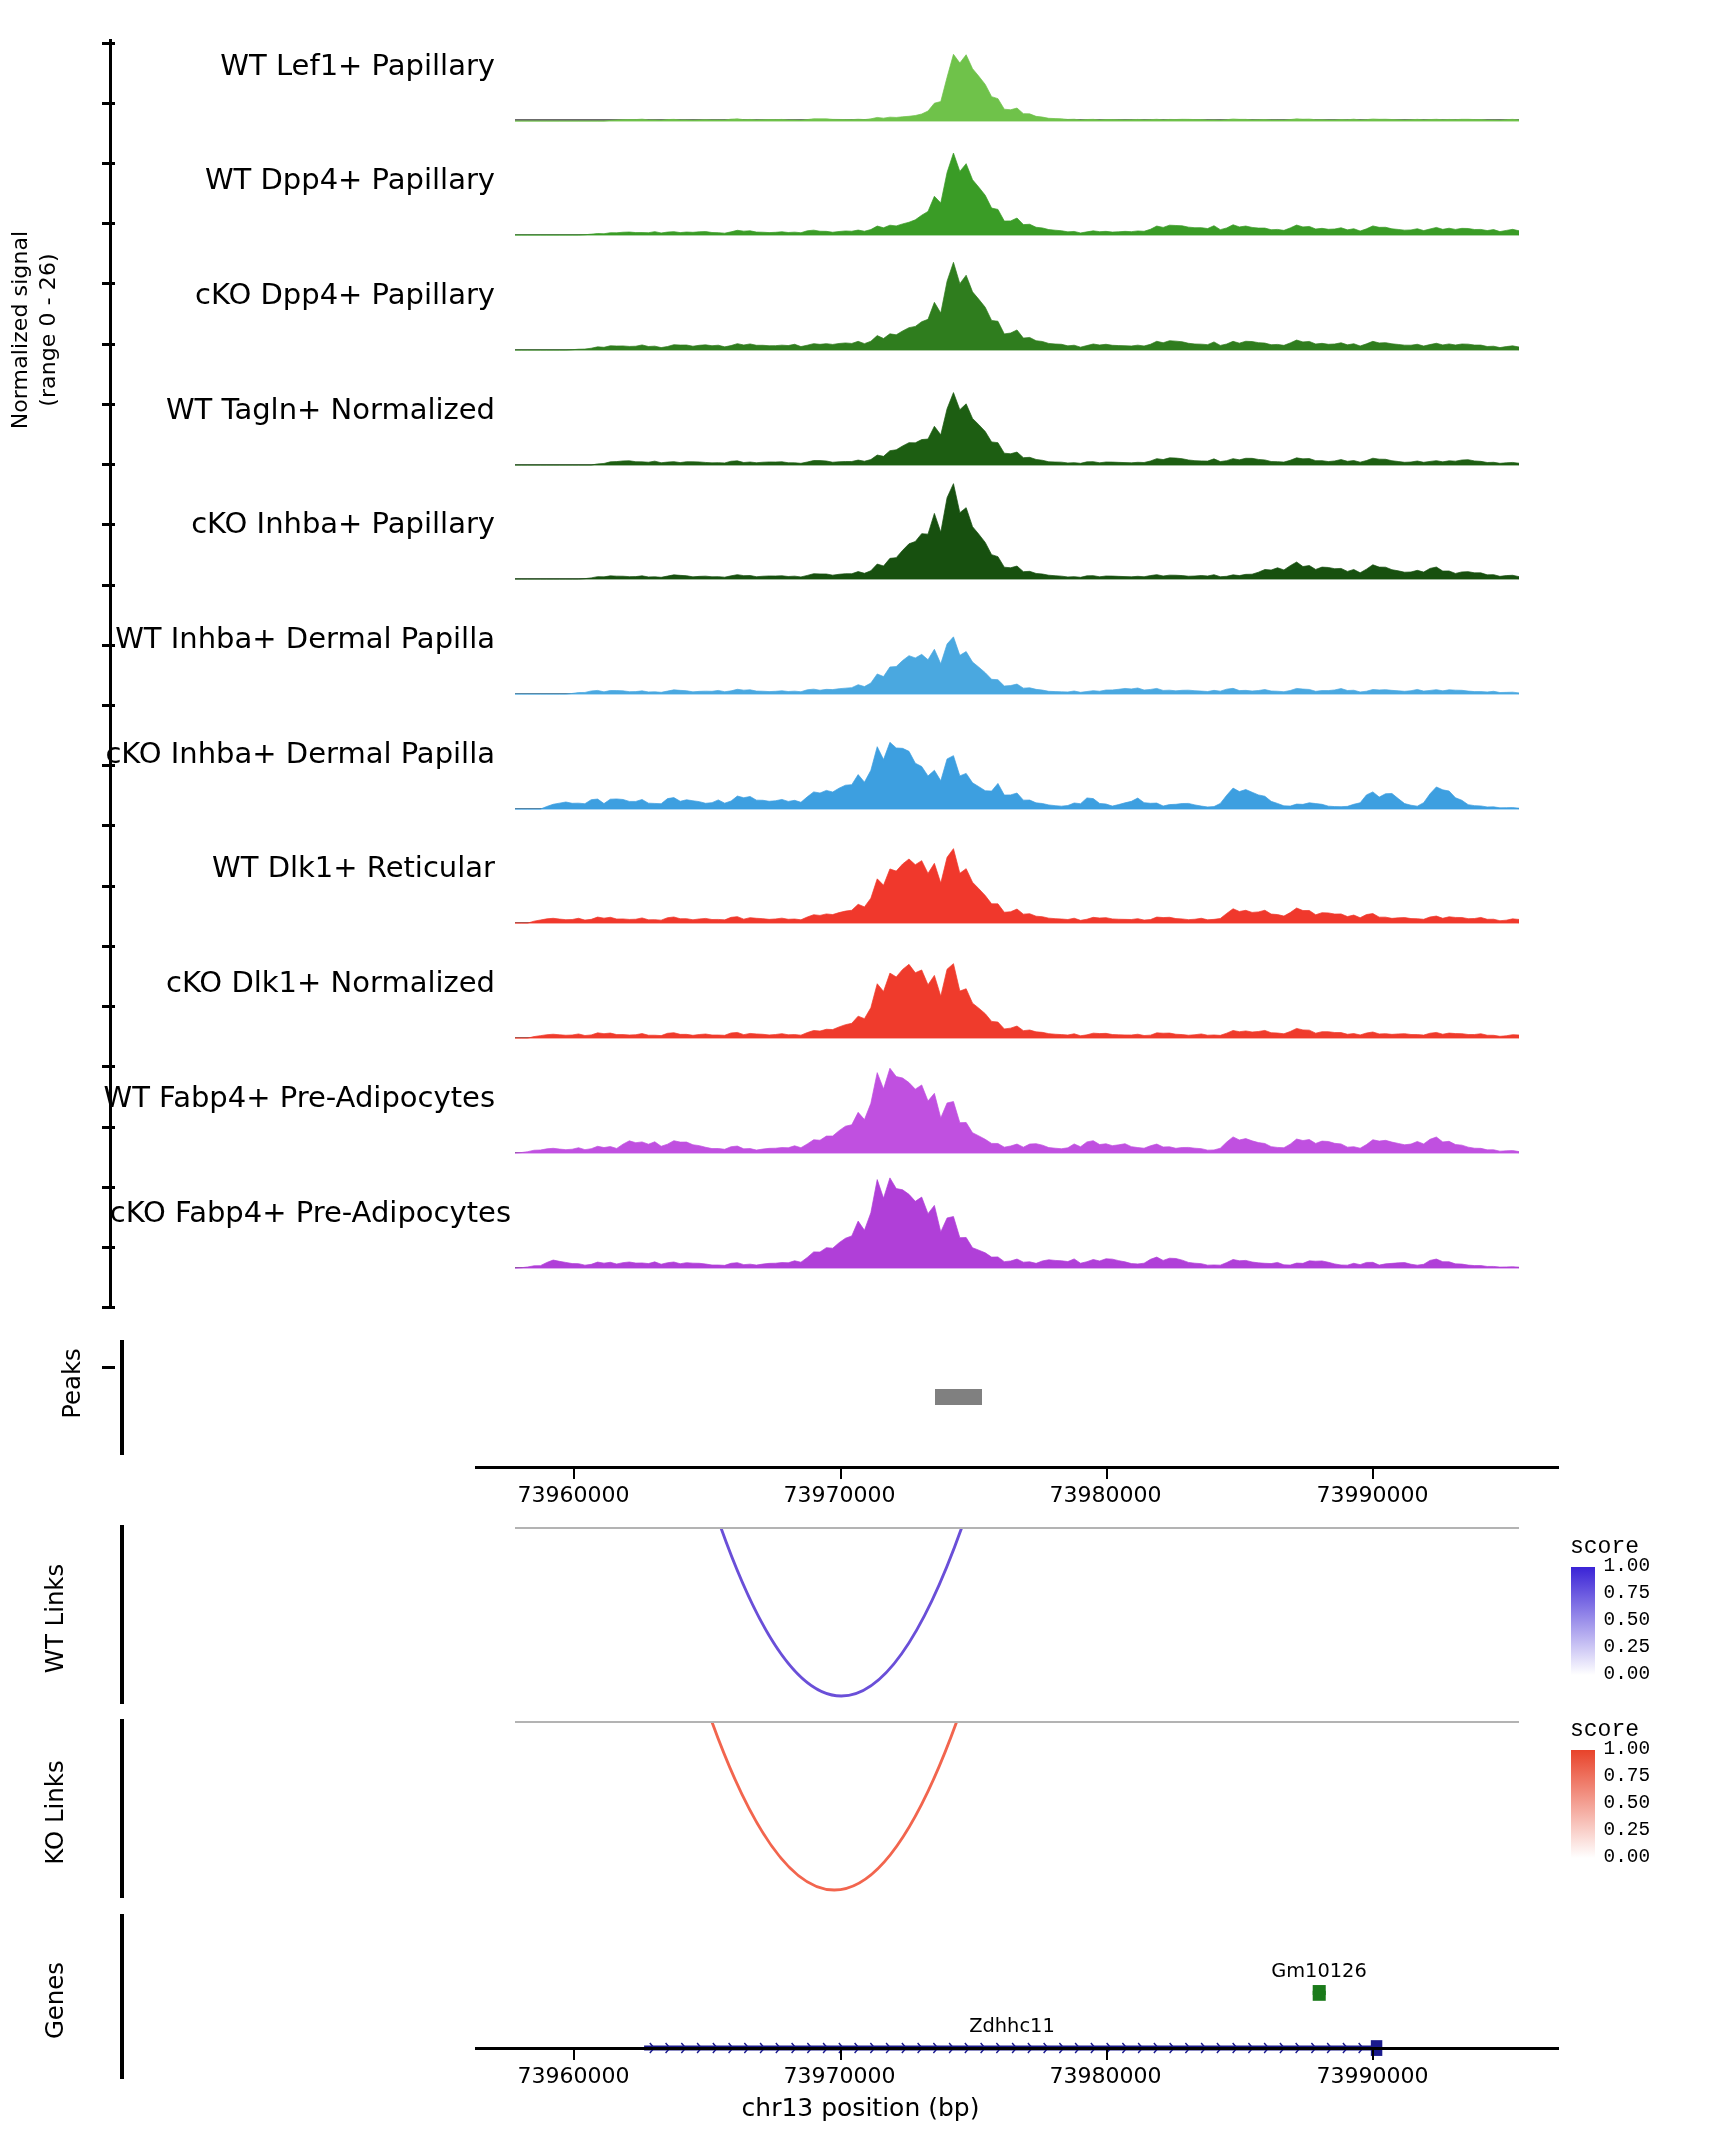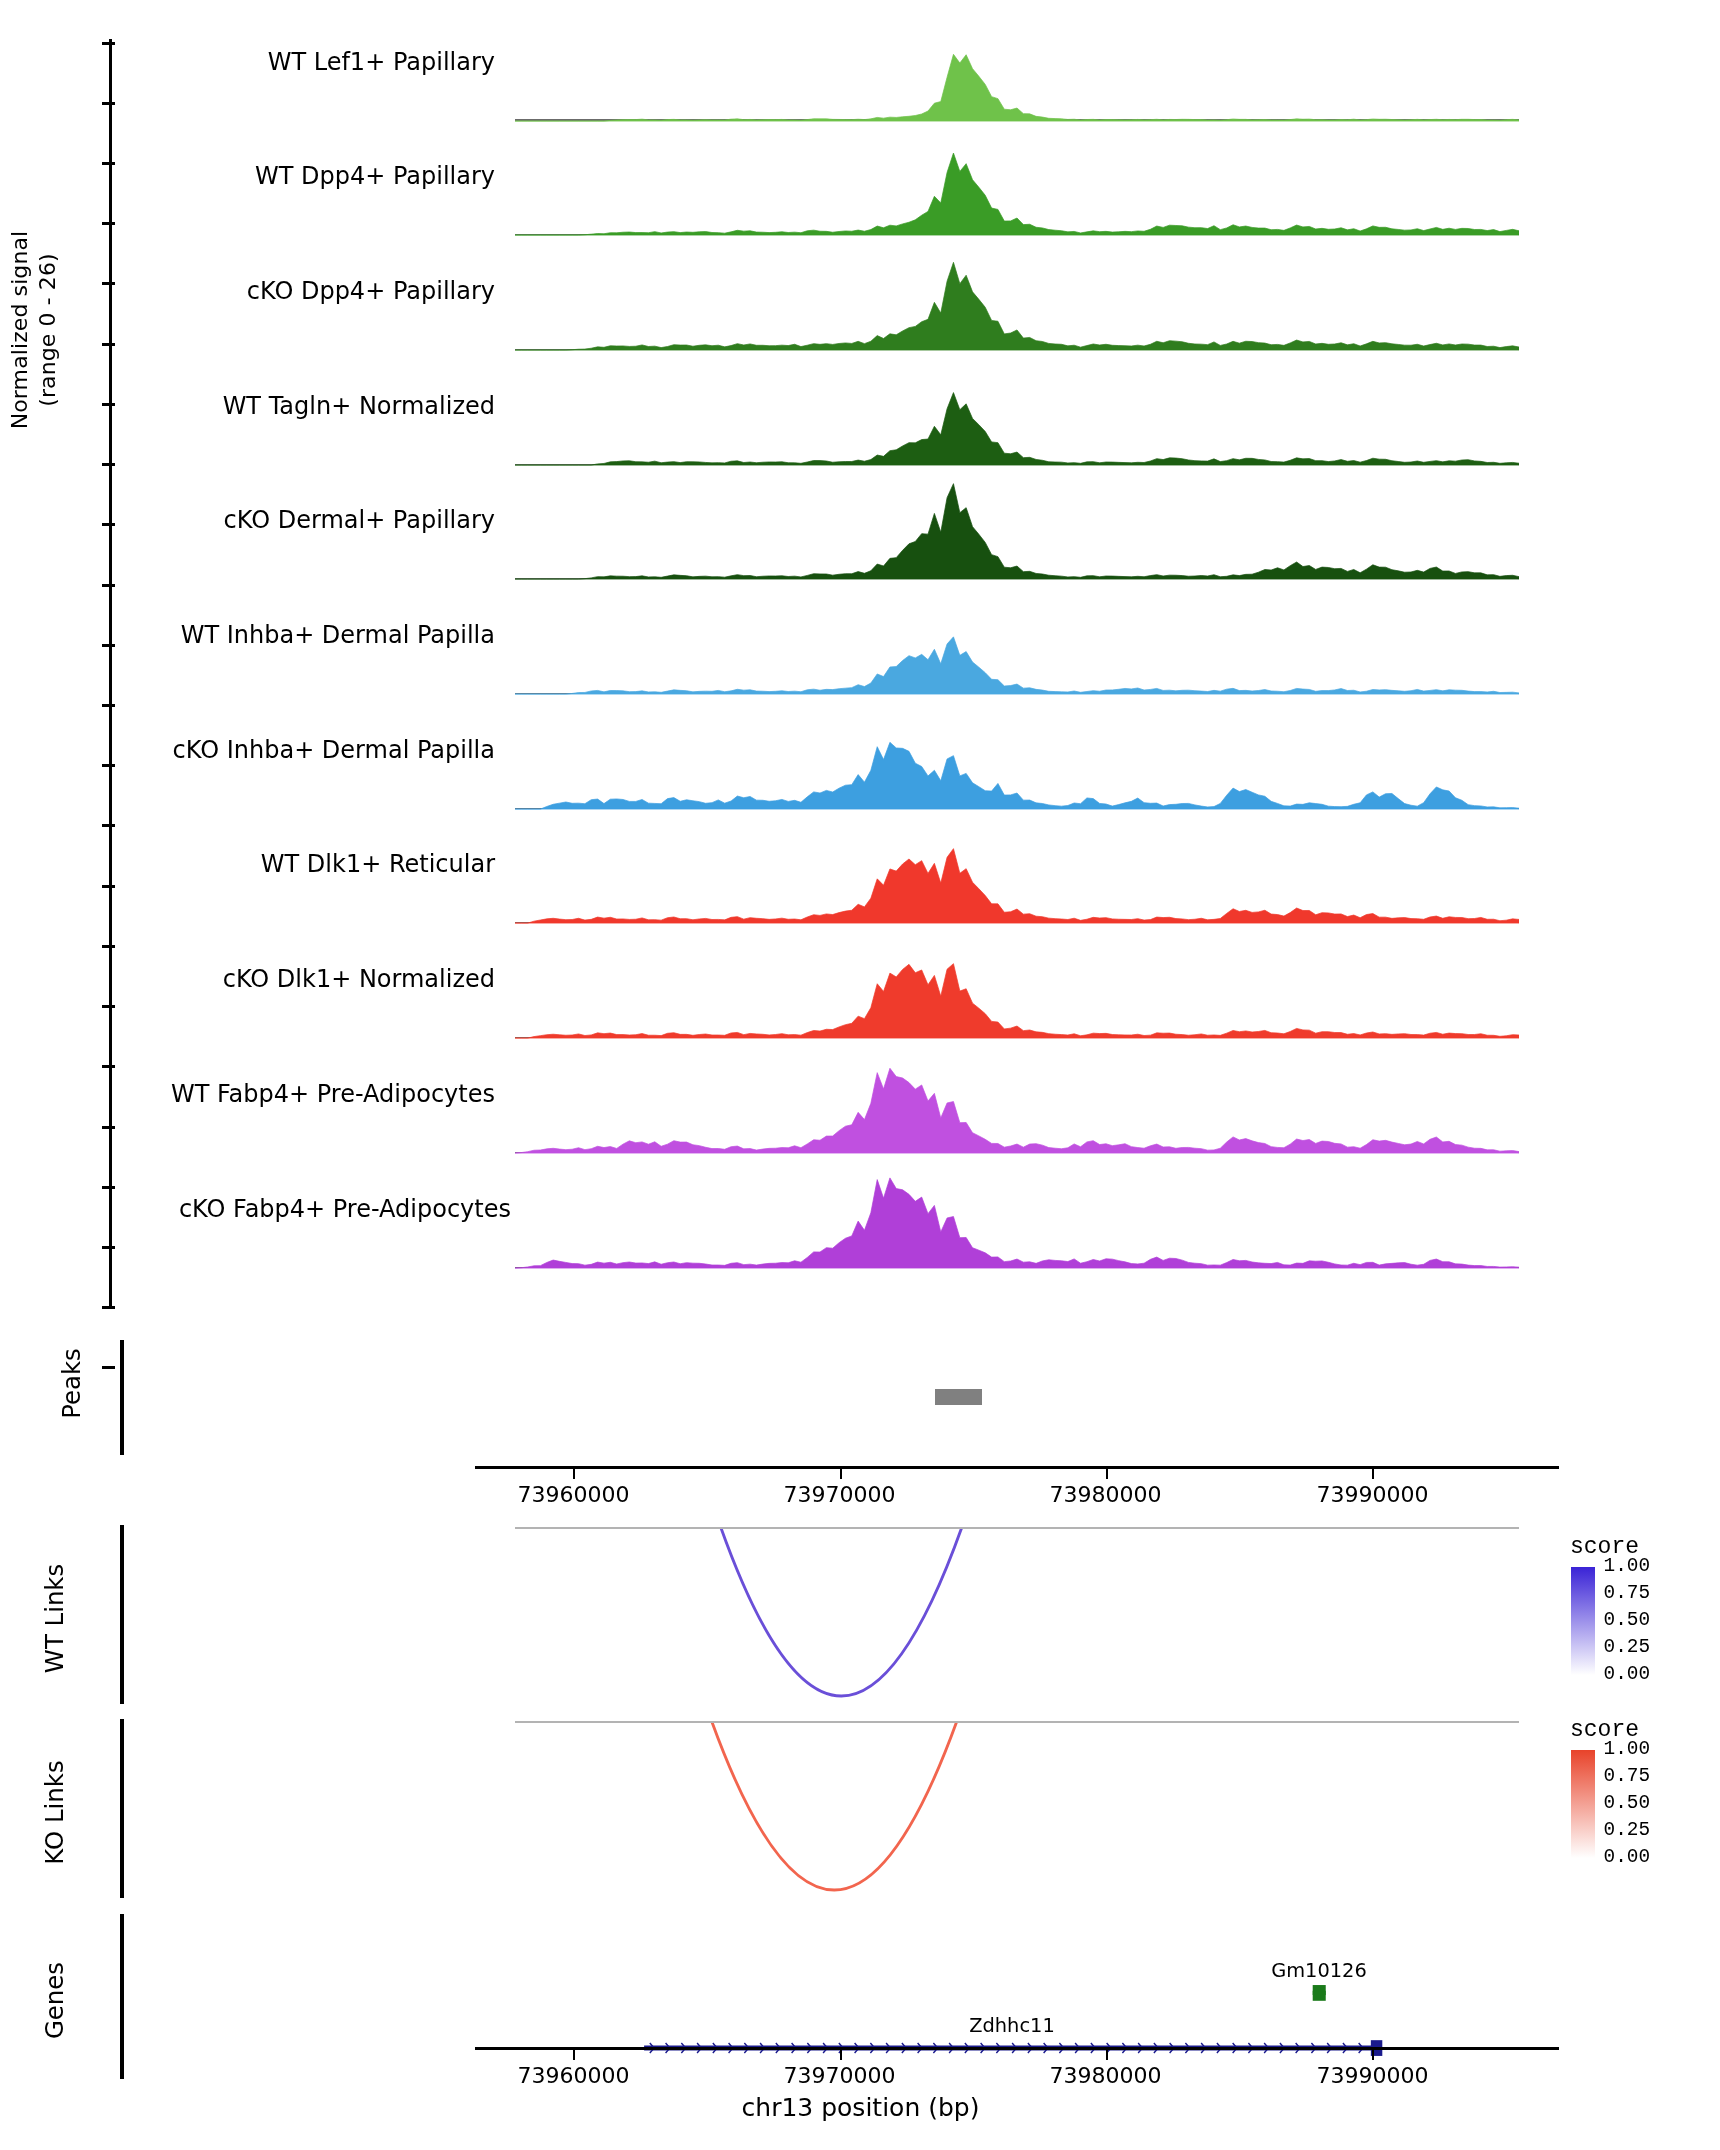--- a/index.html
+++ b/index.html
@@ -19,21 +19,21 @@
     color:#000;
     letter-spacing:0.1px;
     line-height:1.25;
   }
   .ytickbar{position:absolute;left:109px;top:39px;width:2.9px;height:1269px;background:#000;}
   .ytick{position:absolute;left:102px;width:13px;height:2.9px;background:#000;}
 
   .track{position:absolute;left:0;width:1721px;height:115px;}
   .track-label{
     position:absolute;right:1226px;top:26px;
-    font-size:24px;white-space:nowrap;text-align:left;color:#000;
+    font-size:29px;white-space:nowrap;text-align:left;color:#000;
   }
   .track-canvas{position:absolute;left:515px;top:0;width:1004px;height:115px;overflow:hidden;}
   .baseline{position:absolute;left:0;bottom:16px;width:1004px;height:1.4px;background:#6b6b6b;}
   .track-canvas svg{position:absolute;left:0;top:0;}
 
   
   #peaks-block{position:absolute;left:0;top:1333px;width:1721px;height:136px;}
   #peaks-block .side-bar{position:absolute;left:120px;top:7.2px;width:3.6px;height:115px;background:#000;}
   #peaks-block .side-label{position:absolute;left:29px;top:21.5px;width:86px;font-size:24.4px;
      transform:rotate(-90deg);transform-origin:center center;text-align:center;}
@@ -137,21 +137,21 @@
       <div class="track" style="top: 366px;">
         <div class="track-label">WT Tagln+ Normalized</div>
         <div class="track-canvas">
           <div class="baseline"></div>
           <svg width="1004" height="115" viewBox="0 0 1400 160">
             <path d="M 0 138 L 0.0 138.0 L 8.9 138.0 L 17.7 138.0 L 26.6 138.0 L 35.4 138.0 L 44.3 138.0 L 53.2 138.0 L 62.0 138.0 L 70.9 138.0 L 79.7 138.0 L 88.6 138.0 L 97.5 138.0 L 106.3 138.0 L 115.2 136.3 L 124.1 135.7 L 132.9 133.5 L 141.8 133.1 L 150.6 132.2 L 159.5 132.0 L 168.4 133.3 L 177.2 133.5 L 186.1 134.0 L 194.9 132.5 L 203.8 134.7 L 212.7 133.8 L 221.5 133.2 L 230.4 134.5 L 239.2 133.3 L 248.1 133.4 L 257.0 133.6 L 265.8 134.3 L 274.7 134.9 L 283.5 134.6 L 292.4 135.0 L 301.3 132.6 L 310.1 132.1 L 319.0 134.4 L 327.8 133.7 L 336.7 134.7 L 345.6 134.0 L 354.4 133.6 L 363.3 133.7 L 372.2 133.4 L 381.0 134.7 L 389.9 134.8 L 398.7 135.5 L 407.6 133.7 L 416.5 131.6 L 425.3 131.7 L 434.2 132.3 L 443.0 134.0 L 451.9 133.4 L 460.8 133.0 L 469.6 133.0 L 478.5 131.0 L 487.3 132.6 L 496.2 130.3 L 505.1 124.0 L 513.9 125.8 L 522.8 117.9 L 531.6 116.7 L 540.5 111.3 L 549.4 106.7 L 558.2 107.0 L 567.1 102.4 L 575.9 101.7 L 584.8 83.9 L 593.7 95.8 L 602.5 59.4 L 611.4 36.9 L 620.3 60.8 L 629.1 52.6 L 638.0 73.0 L 646.8 81.7 L 655.7 91.1 L 664.6 105.7 L 673.4 106.7 L 682.3 121.4 L 691.1 122.2 L 700.0 119.8 L 708.9 127.6 L 717.7 127.2 L 726.6 130.1 L 735.4 131.3 L 744.3 133.4 L 753.2 133.7 L 762.0 133.9 L 770.9 135.0 L 779.7 134.6 L 788.6 135.5 L 797.5 133.5 L 806.3 133.2 L 815.2 134.8 L 824.1 133.7 L 832.9 133.8 L 841.8 134.2 L 850.6 134.5 L 859.5 134.8 L 868.4 134.1 L 877.2 134.4 L 886.1 132.3 L 894.9 129.0 L 903.8 130.3 L 912.7 127.9 L 921.5 128.2 L 930.4 129.1 L 939.2 130.9 L 948.1 131.8 L 957.0 132.2 L 965.8 132.4 L 974.7 129.3 L 983.5 133.1 L 992.4 131.8 L 1001.3 129.0 L 1010.1 130.7 L 1019.0 128.5 L 1027.8 128.6 L 1036.7 130.1 L 1045.6 130.8 L 1054.4 133.0 L 1063.3 133.2 L 1072.2 133.8 L 1081.0 131.3 L 1089.9 127.9 L 1098.7 129.3 L 1107.6 128.9 L 1116.5 131.8 L 1125.3 131.8 L 1134.2 133.1 L 1143.0 132.2 L 1151.9 130.3 L 1160.8 132.7 L 1169.6 131.7 L 1178.5 133.9 L 1187.3 131.7 L 1196.2 128.4 L 1205.1 129.7 L 1213.9 129.9 L 1222.8 131.9 L 1231.6 133.0 L 1240.5 134.1 L 1249.4 133.7 L 1258.2 132.3 L 1267.1 134.1 L 1275.9 132.9 L 1284.8 131.8 L 1293.7 133.5 L 1302.5 132.0 L 1311.4 132.5 L 1320.3 130.9 L 1329.1 130.5 L 1338.0 132.2 L 1346.8 132.8 L 1355.7 134.4 L 1364.6 134.1 L 1373.4 135.5 L 1382.3 134.8 L 1391.1 134.3 L 1400.0 135.4 L 1400 138 Z" fill="#1d5e12" stroke="#1d5e12" stroke-width="1"></path>
           </svg>
         </div>
       </div>
       <div class="track" style="top: 480px;">
-        <div class="track-label">cKO Dermal+ Papillary</div>
+        <div class="track-label">cKO Inhba+ Papillary</div>
         <div class="track-canvas">
           <div class="baseline"></div>
           <svg width="1004" height="115" viewBox="0 0 1400 160">
             <path d="M 0 138 L 0.0 138.0 L 8.9 138.0 L 17.7 138.0 L 26.6 138.0 L 35.4 138.0 L 44.3 138.0 L 53.2 138.0 L 62.0 138.0 L 70.9 138.0 L 79.7 138.0 L 88.6 138.0 L 97.5 137.4 L 106.3 136.3 L 115.2 134.6 L 124.1 134.9 L 132.9 133.5 L 141.8 133.9 L 150.6 134.0 L 159.5 134.6 L 168.4 134.5 L 177.2 133.5 L 186.1 135.0 L 194.9 134.8 L 203.8 135.5 L 212.7 133.8 L 221.5 132.1 L 230.4 132.8 L 239.2 133.3 L 248.1 134.9 L 257.0 134.2 L 265.8 133.9 L 274.7 134.8 L 283.5 134.6 L 292.4 135.3 L 301.3 133.5 L 310.1 131.8 L 319.0 133.2 L 327.8 133.0 L 336.7 134.7 L 345.6 134.0 L 354.4 133.6 L 363.3 133.7 L 372.2 133.4 L 381.0 134.4 L 389.9 133.9 L 398.7 135.0 L 407.6 132.9 L 416.5 130.5 L 425.3 130.8 L 434.2 130.9 L 443.0 132.5 L 451.9 131.3 L 460.8 130.5 L 469.6 130.5 L 478.5 127.5 L 487.3 129.9 L 496.2 126.4 L 505.1 117.0 L 513.9 119.7 L 522.8 109.1 L 531.6 108.1 L 540.5 97.9 L 549.4 88.8 L 558.2 85.6 L 567.1 74.6 L 575.9 75.3 L 584.8 46.4 L 593.7 72.6 L 602.5 24.4 L 611.4 4.9 L 620.3 45.4 L 629.1 38.4 L 638.0 64.9 L 646.8 75.5 L 655.7 86.8 L 664.6 103.9 L 673.4 106.7 L 682.3 121.4 L 691.1 122.2 L 700.0 119.8 L 708.9 127.6 L 717.7 127.2 L 726.6 130.1 L 735.4 130.9 L 744.3 132.6 L 753.2 133.3 L 762.0 133.9 L 770.9 135.0 L 779.7 134.6 L 788.6 135.5 L 797.5 133.5 L 806.3 133.2 L 815.2 134.8 L 824.1 133.7 L 832.9 133.8 L 841.8 134.2 L 850.6 134.5 L 859.5 134.8 L 868.4 134.1 L 877.2 134.7 L 886.1 133.1 L 894.9 131.8 L 903.8 133.7 L 912.7 132.5 L 921.5 132.6 L 930.4 133.1 L 939.2 134.0 L 948.1 133.7 L 957.0 133.0 L 965.8 133.7 L 974.7 131.9 L 983.5 134.7 L 992.4 134.1 L 1001.3 132.1 L 1010.1 133.1 L 1019.0 131.4 L 1027.8 131.2 L 1036.7 128.4 L 1045.6 124.6 L 1054.4 125.4 L 1063.3 122.2 L 1072.2 125.2 L 1081.0 119.3 L 1089.9 114.2 L 1098.7 120.5 L 1107.6 119.1 L 1116.5 124.5 L 1125.3 121.3 L 1134.2 121.8 L 1143.0 123.5 L 1151.9 123.1 L 1160.8 127.3 L 1169.6 124.6 L 1178.5 129.2 L 1187.3 124.1 L 1196.2 118.0 L 1205.1 121.3 L 1213.9 121.4 L 1222.8 124.9 L 1231.6 126.5 L 1240.5 128.4 L 1249.4 128.1 L 1258.2 125.8 L 1267.1 128.2 L 1275.9 123.1 L 1284.8 121.2 L 1293.7 126.8 L 1302.5 126.7 L 1311.4 130.1 L 1320.3 128.0 L 1329.1 127.6 L 1338.0 129.3 L 1346.8 129.3 L 1355.7 132.1 L 1364.6 131.8 L 1373.4 134.2 L 1382.3 133.1 L 1391.1 132.7 L 1400.0 134.6 L 1400 138 Z" fill="#17500f" stroke="#17500f" stroke-width="1"></path>
           </svg>
         </div>
       </div>
       <div class="track" style="top: 595px;">
         <div class="track-label">WT Inhba+ Dermal Papilla</div>
         <div class="track-canvas">

